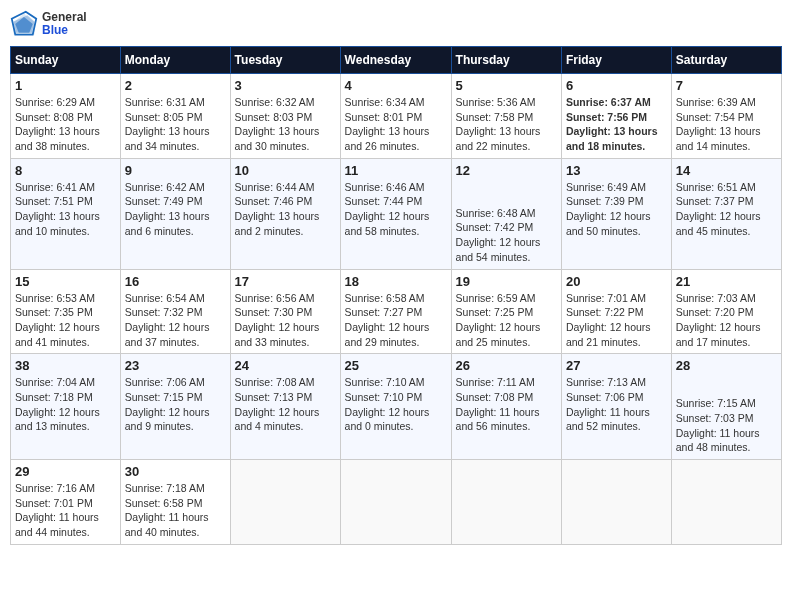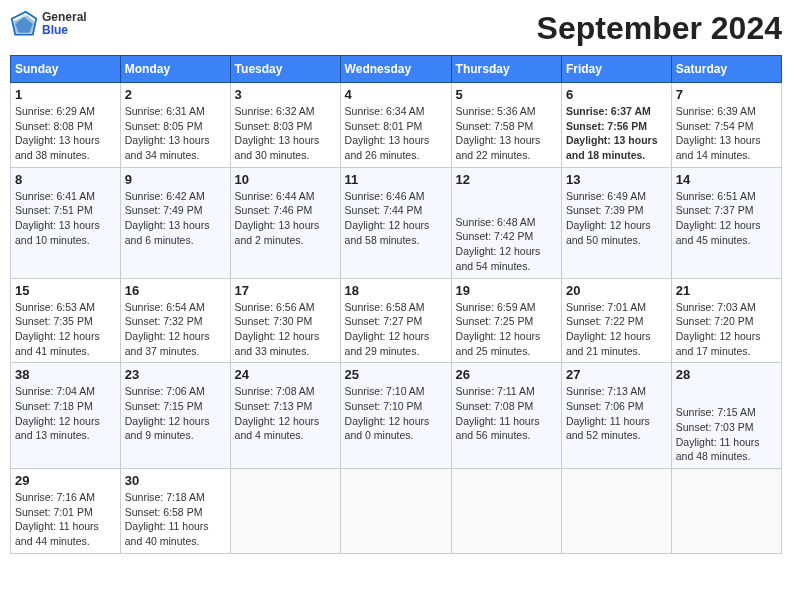--- a/index.html
+++ b/index.html
@@ -43,21 +43,21 @@
     .subtitle {
       font-size: 14px;
       color: #555;
     }
     .calendar {
       width: 100%;
       border-collapse: collapse;
       font-size: 11px;
     }
     .calendar thead tr th {
-      background-color: #3b82f6;
+      background-color: #0f172a;
       color: #fff;
       padding: 6px 4px;
       text-align: left;
       font-size: 12px;
       font-weight: bold;
       border: 1px solid #1a4f99;
     }
     .calendar tbody tr td {
       vertical-align: top;
       padding: 4px;
@@ -97,21 +97,20 @@
       <polygon points="16,8 26,16 22,26 10,26 6,16" fill="#1a6bbf" opacity="0.6"></polygon>
     </svg>
     <div>
       <div class="logo-text">
         <span class="logo-general">General</span><br>
         <span class="logo-blue">Blue</span>
       </div>
     </div>
   </div>
   <div class="title-area">
-    <div class="month-title">September 2024</div>
   </div>
 </div>
 
 <table class="calendar">
   <thead>
     <tr id="header-row">
         <th>Sunday</th>
         <th>Monday</th>
         <th>Tuesday</th>
         <th>Wednesday</th>

